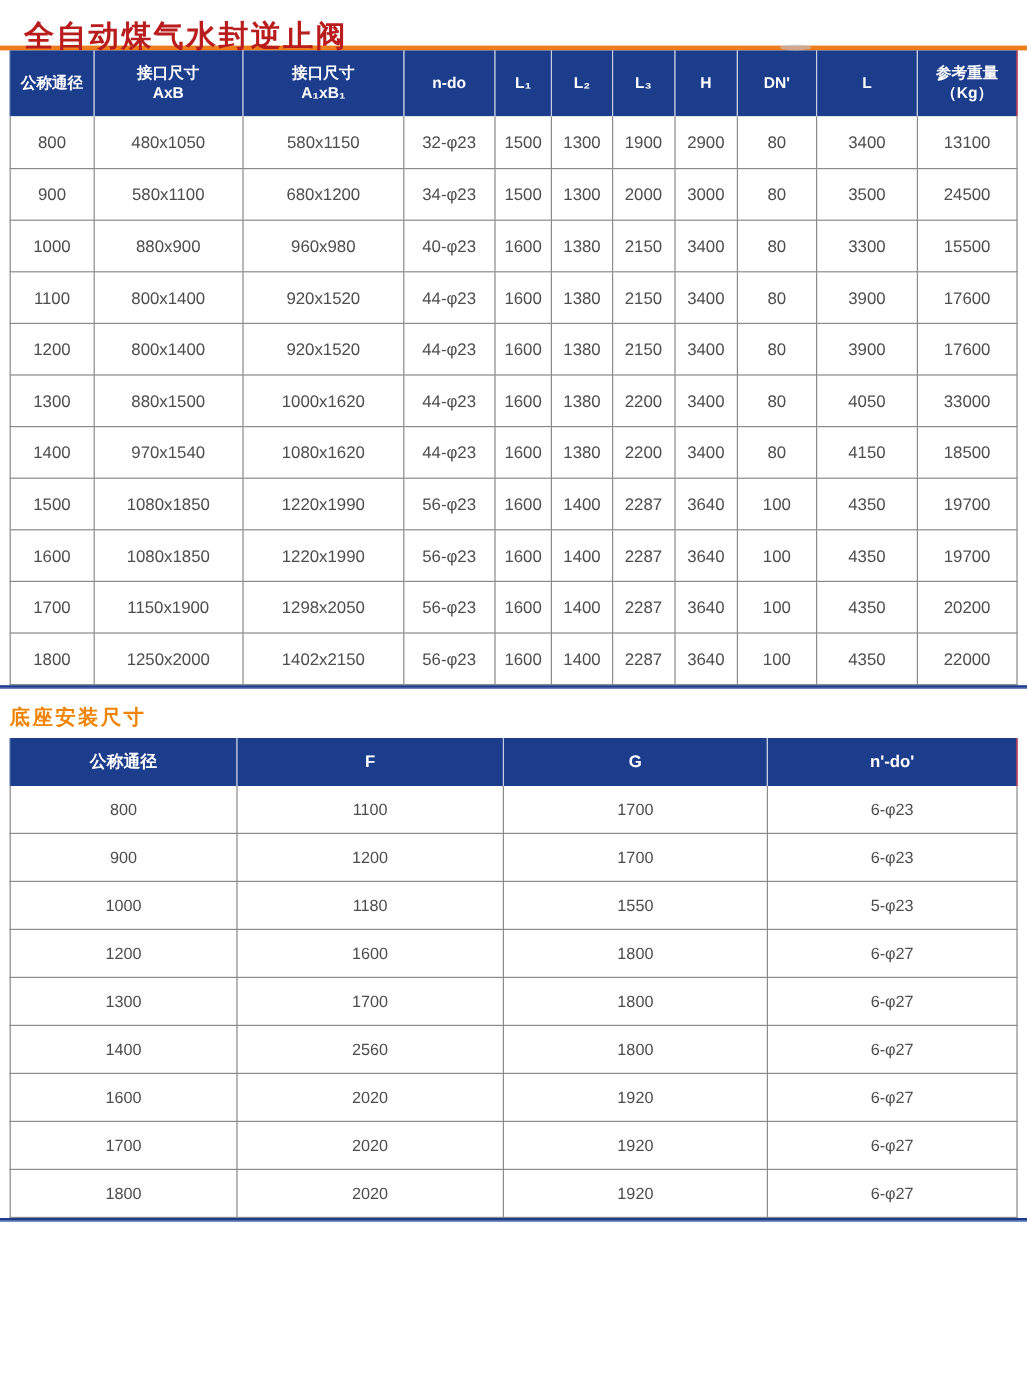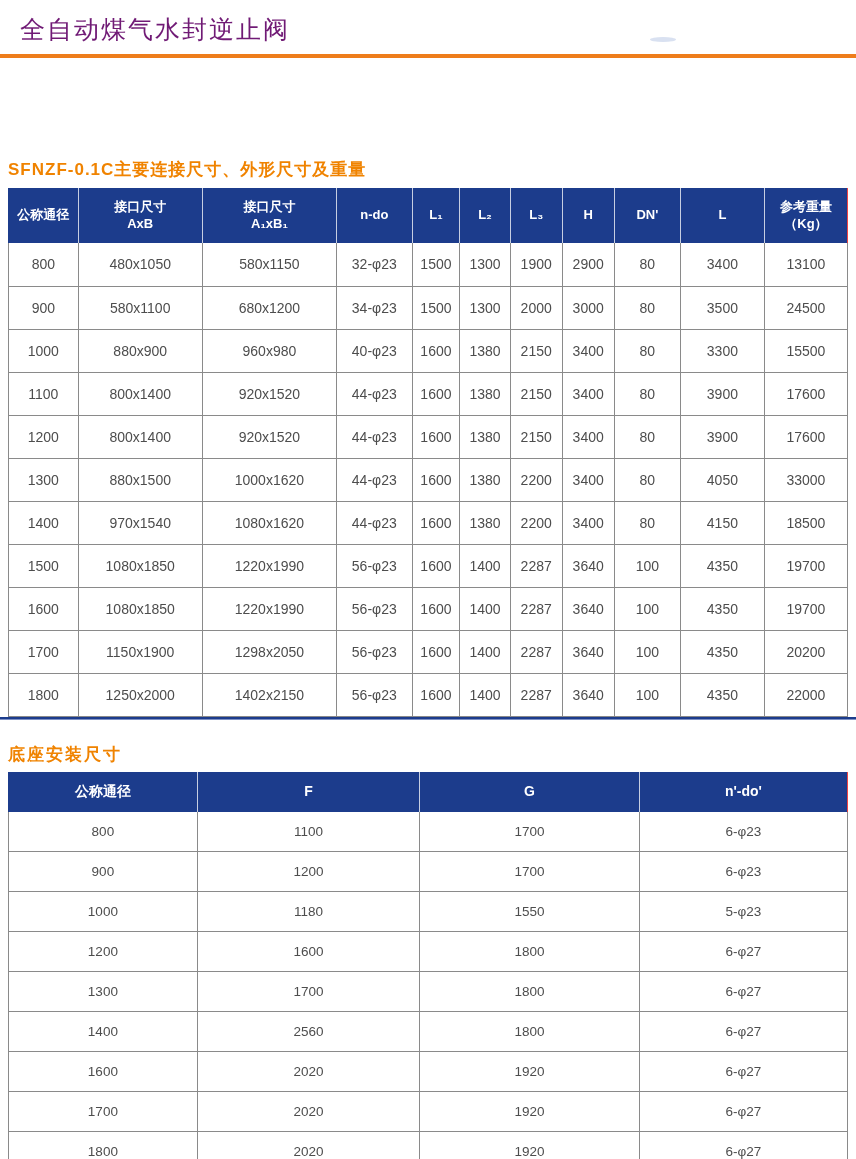--- a/index.html
+++ b/index.html
@@ -6,44 +6,44 @@
   html,body { background:#fff; }
   body {
     width: 856px; height: 1159px;
     font-family: "Liberation Sans", "DejaVu Sans", sans-serif;
     color:#4a4a4a;
     position: relative;
     overflow: hidden;
   }
   .page-title {
     font-size: 25px;
-    font-weight: normal;
-    color:#701a75;
+    font-weight: bold;
+    color:#b91c1c;
     padding: 13px 0 0 20px;
     letter-spacing: 2px;
-    height: 54px;
+    height: 38px;
   }
   .title-rule {
     width: 856px; height: 4px;
     background:#ee7d1b;
   }
   .smudge {
     position:absolute; top:37px; left:650px;
     width:26px; height:5px; border-radius:50%;
     background:#b9c9e6; opacity:.55;
   }
   .content { padding: 0 8px; }
   .section-heading {
     font-size: 17px;
     font-weight: bold;
     color:#f08300;
     letter-spacing: 1px;
   }
   .heading-1 { margin-top: 100px; margin-bottom: 7px; }
-  .heading-2 { margin-top: 23px; margin-bottom: 6px; letter-spacing: 2px;}
+  .heading-2 { margin-top: 12px; margin-bottom: 6px; letter-spacing: 2px;}
 
   table {
     width: 100%;
     border-collapse: collapse;
     table-layout: fixed;
     padding-left: 48px;
   }
   thead th {
     background:#1c3c8c;
     color:#fff;
@@ -94,21 +94,20 @@
 </style>
 </head>
 <body>
 
 <div class="page-title">全自动煤气水封逆止阀</div>
 <div class="title-rule"></div>
 <div class="smudge"></div>
 
 <div class="content">
 
-  <div class="section-heading heading-1">SFNZF-0.1C主要连接尺寸、外形尺寸及重量</div>
 
   <table class="t1">
     <colgroup>
       <col class="c0">
         <col class="c1">
         <col class="c2">
         <col class="c3">
         <col class="c4">
       <col class="c5">
         <col class="c6">

